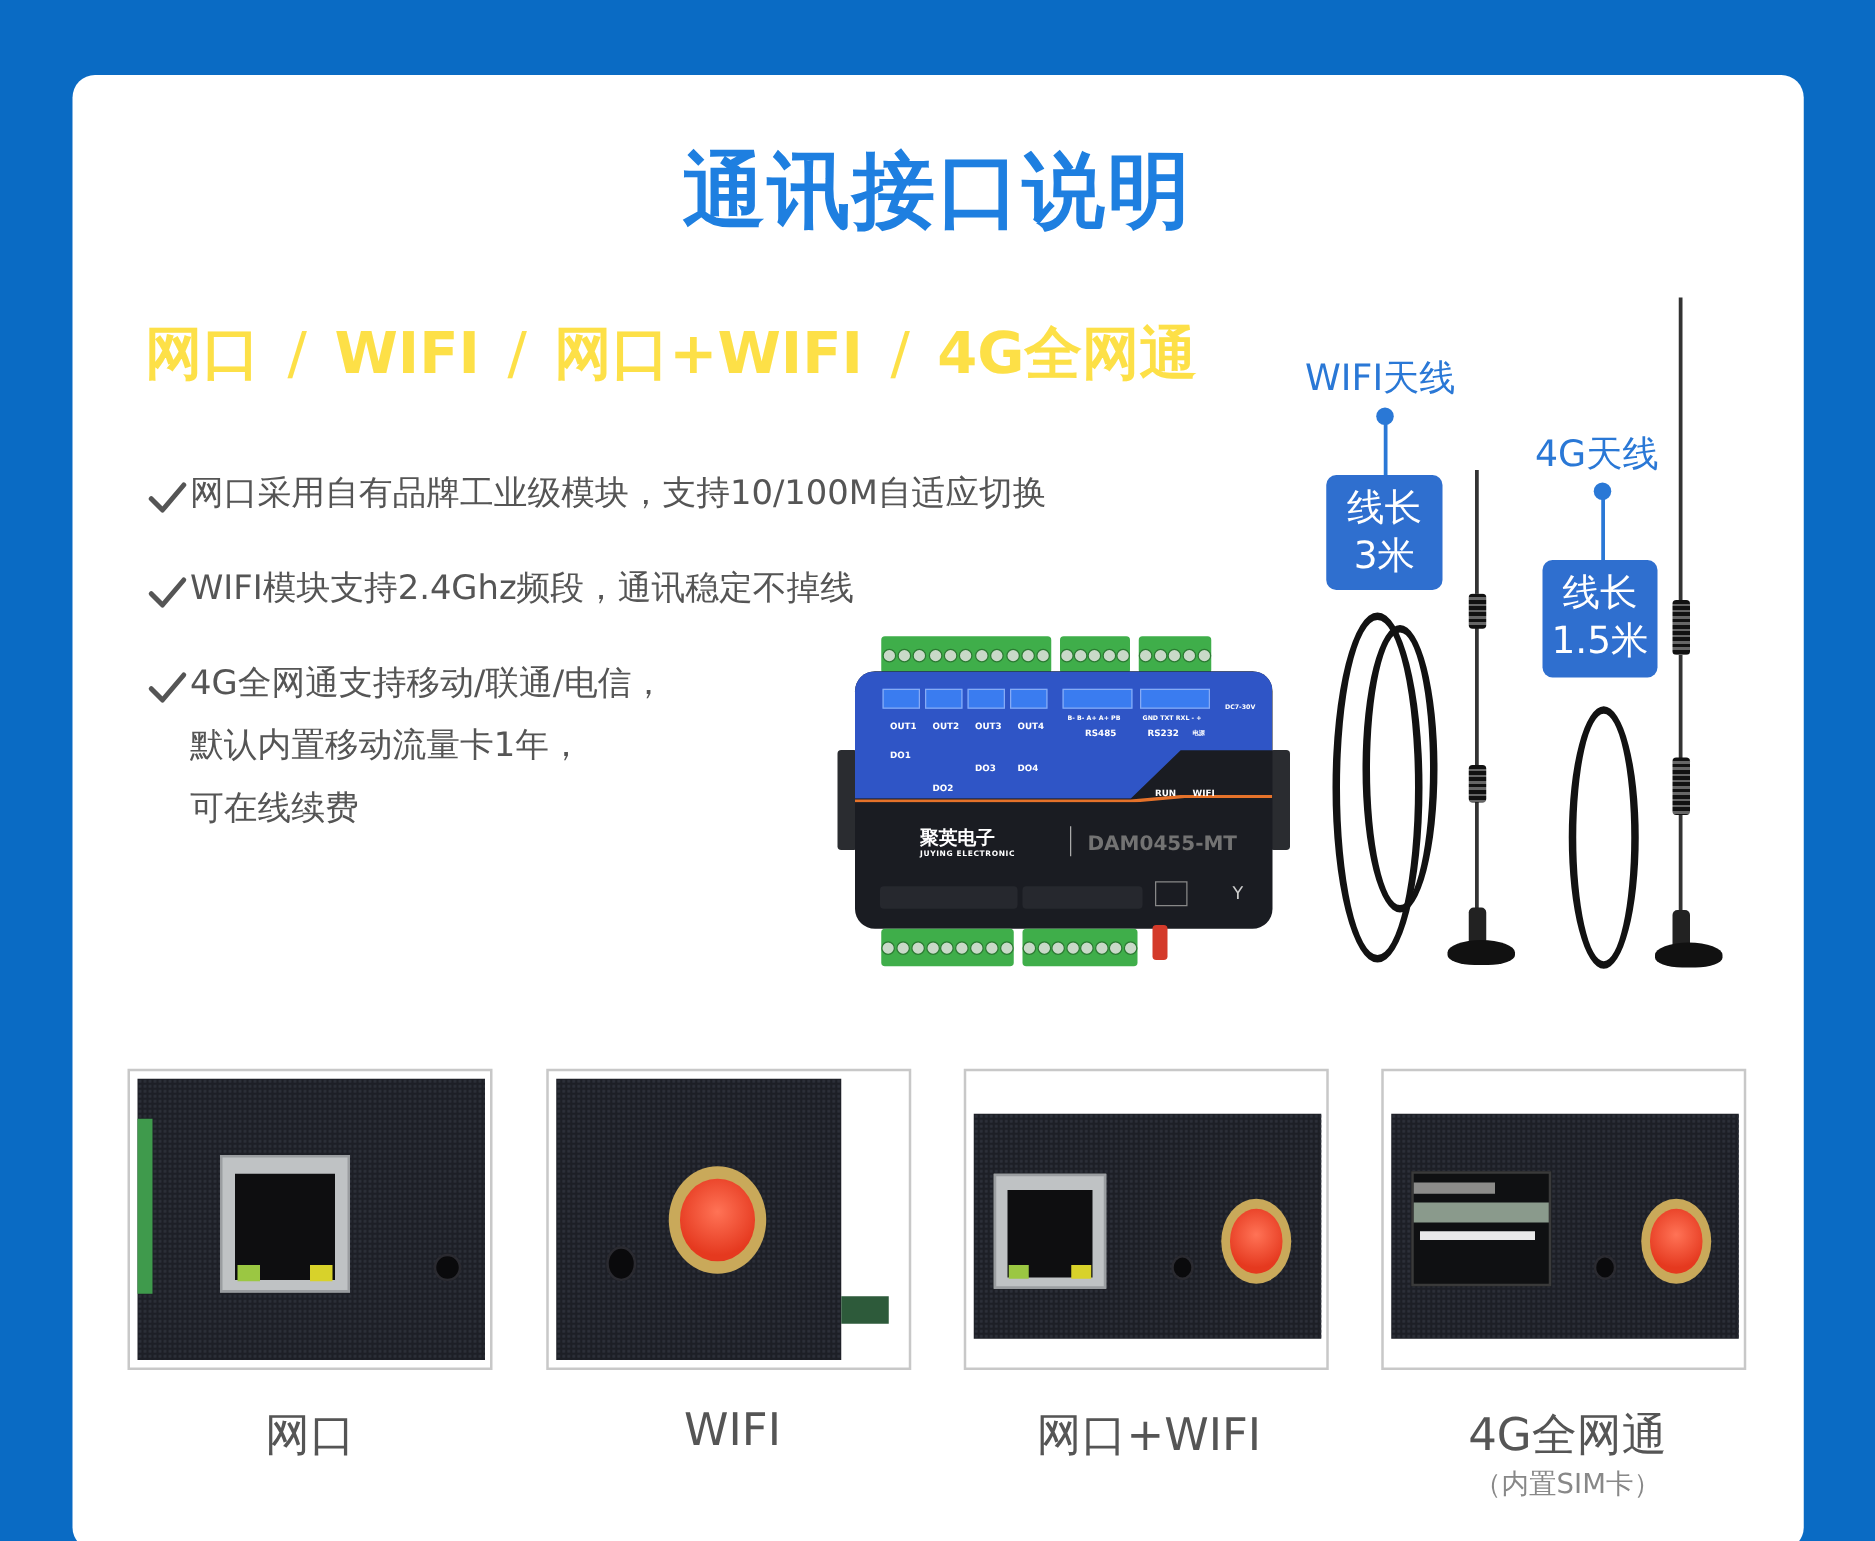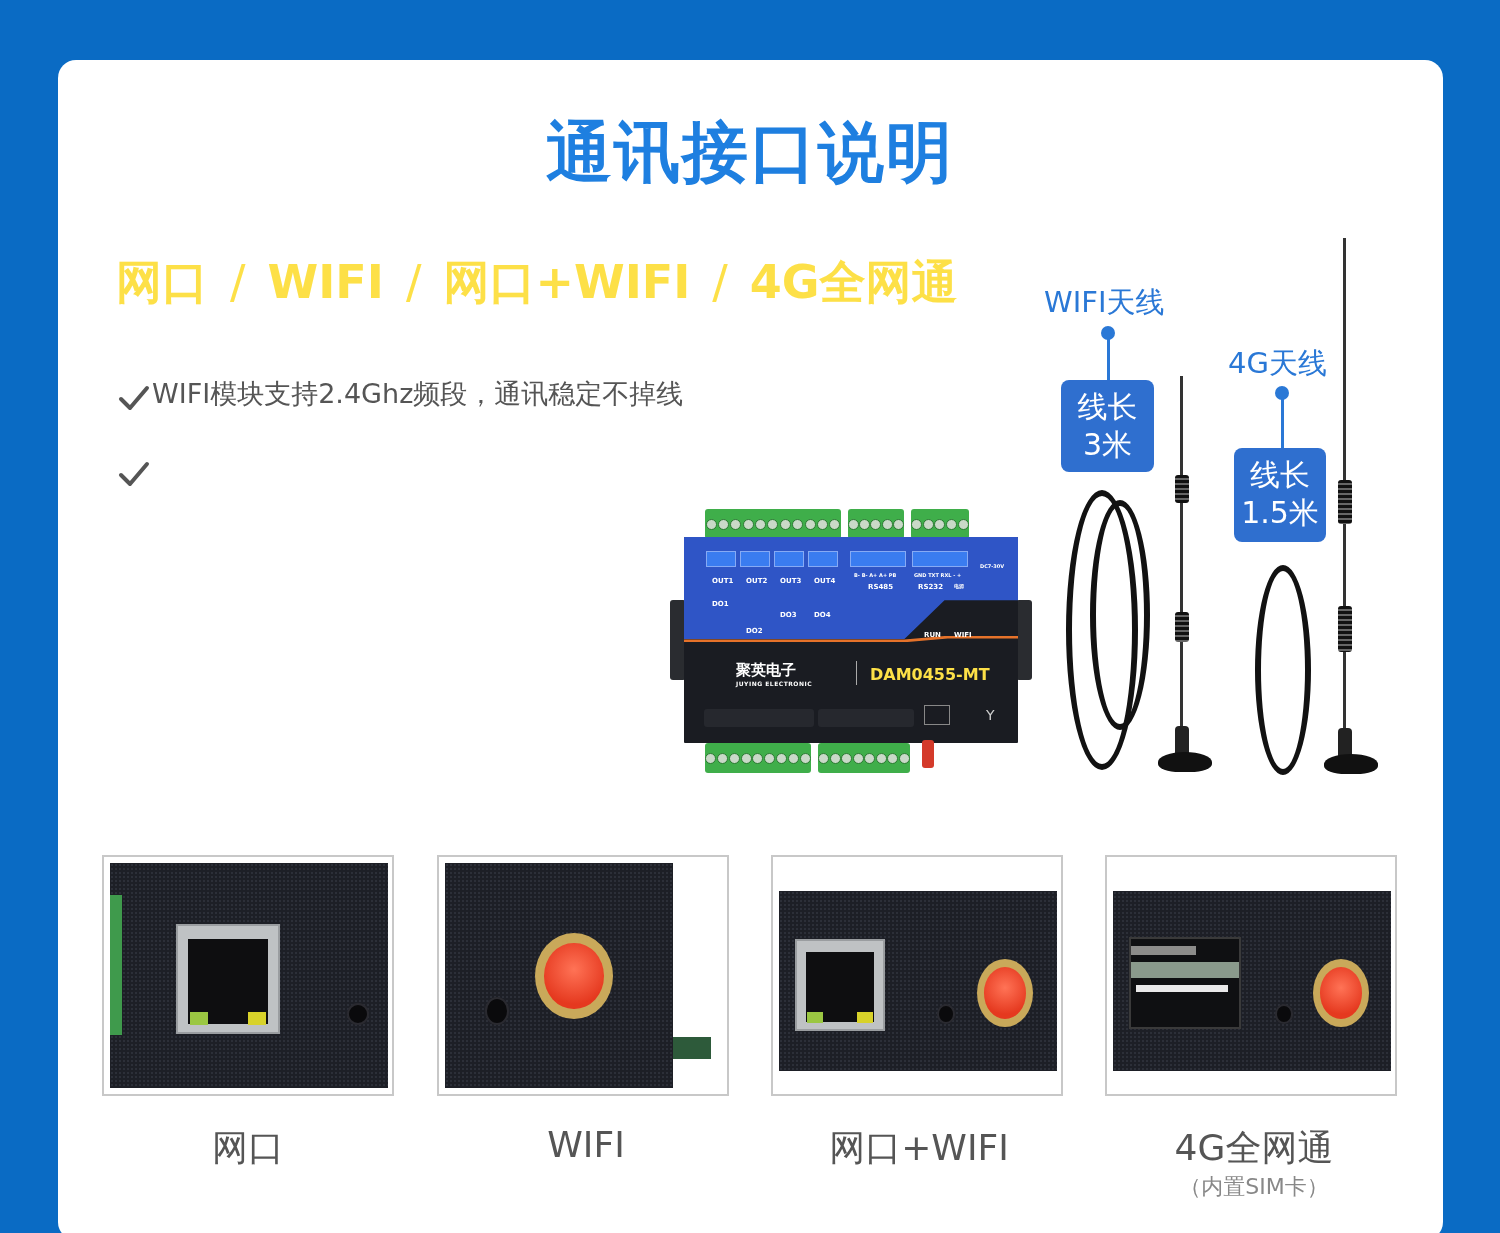--- a/index.html
+++ b/index.html
@@ -10,28 +10,28 @@
   .subtitle { position: absolute; left: 116px; top: 252px; font-size: 46px; color: #fde047; font-weight: bold; white-space: nowrap; }
   .subtitle .sep { margin: 0 22px; font-weight: normal; }
   .features { position: absolute; left: 116px; top: 376px; color: #555; font-size: 27px; }
   .feat { display: flex; align-items: flex-start; margin-bottom: 36px; }
   .feat .check { width: 36px; height: 36px; flex: none; margin-top: 4px; }
   .feat .lines { display: flex; flex-direction: column; gap: 14px; }
   
   .device { position: absolute; left: 670px; top: 505px; width: 362px; height: 268px; }
   .term-row { position: absolute; height: 30px; background: #3fae4a; border-radius: 3px; display: flex; justify-content: space-around; align-items: center; }
   .term-row i { width: 11px; height: 11px; border-radius: 50%; background: #c9d9c8; border: 1px solid #2b7a32; display: block; }
-  .dev-body { position: absolute; left: 14px; top: 32px; width: 334px; height: 206px; background: #1a1c22; border-radius: 1px; overflow: hidden; }
+  .dev-body { position: absolute; left: 14px; top: 32px; width: 334px; height: 206px; background: #1a1c22; border-radius: 16px; overflow: hidden; }
   .dev-top { position: absolute; left: 0; top: 0; width: 334px; height: 102px; background: #2f55c6; clip-path: polygon(0 0,100% 0,100% 62%,78% 62%,66% 100%,0 100%); }
   .orange { position: absolute; left: 0; top: 99px; width: 334px; height: 6px; background: #e5722a; clip-path: polygon(0 60%,66% 60%,78% 0,100% 0,100% 40%,79% 40%,67% 100%,0 100%); }
   .dev-labels { position: absolute; font-size: 7px; color: #fff; font-weight: bold; }
   .relay { position: absolute; top: 14px; width: 30px; height: 16px; background: #3a7cf0; border: 1px solid #86aaf5; }
   .brand { position: absolute; left: 52px; top: 124px; color: #fff; font-size: 15px; font-weight: bold; }
   .brand small { display: block; font-size: 6px; letter-spacing: 0.5px; }
-  .model { position: absolute; left: 186px; top: 128px; color: #fde047; font-size: 16px; font-weight: bold; }
+  .model { position: absolute; left: 186px; top: 128px; color: #737373; font-size: 16px; font-weight: bold; }
   .model-div { position: absolute; left: 172px; top: 124px; width: 1px; height: 24px; background: #aaa; }
   .ear { position: absolute; width: 16px; height: 80px; background: #2a2c30; top: 95px; border-radius: 3px; }
   .sma-small { position: absolute; left: 252px; top: 235px; width: 12px; height: 28px; background: #d43a2a; border-radius: 3px; }
   
   .ant-label { position: absolute; font-size: 29px; color: #2a78d6; white-space: nowrap; }
   .ant-dot { position: absolute; width: 14px; height: 14px; border-radius: 50%; background: #2a78d6; }
   .ant-line { position: absolute; width: 3px; background: #2a78d6; }
   .ant-box { position: absolute; background: #2f6fcf; color: #fff; border-radius: 8px; font-size: 30px; text-align: center; line-height: 38px; padding-top: 8px; }
   .rod { position: absolute; width: 3px; background: #333; }
   .coil { position: absolute; width: 14px; background: repeating-linear-gradient(#111 0 3px,#666 3px 5px); border-radius: 3px; }
@@ -64,27 +64,40 @@
 <div class="subtitle">
   <span>网口</span><span class="sep">/</span><span>WIFI</span><span class="sep">/</span><span>网口+WIFI</span><span class="sep">/</span><span>4G全网通</span>
 </div>
 
 <div class="features">
   <div class="feat">
     <svg class="check" viewBox="0 0 36 36">
         <path d="M5 19 L14 28 L31 8" stroke="#555" stroke-width="4" fill="none" stroke-linecap="round" stroke-linejoin="round"></path>
       </svg>
     <div class="lines">
-        <span>WIFI模块支持2.4Ghz频段，通讯稳定不掉线</span>
+        <span>网口采用自有品牌工业级模块，支持10/100M自适应切换</span>
       </div>
   </div>
   <div class="feat">
     <svg class="check" viewBox="0 0 36 36">
         <path d="M5 19 L14 28 L31 8" stroke="#555" stroke-width="4" fill="none" stroke-linecap="round" stroke-linejoin="round"></path>
       </svg>
+    <div class="lines">
+        <span>WIFI模块支持2.4Ghz频段，通讯稳定不掉线</span>
+      </div>
+  </div>
+  <div class="feat">
+    <svg class="check" viewBox="0 0 36 36">
+        <path d="M5 19 L14 28 L31 8" stroke="#555" stroke-width="4" fill="none" stroke-linecap="round" stroke-linejoin="round"></path>
+      </svg>
+    <div class="lines">
+      <span>4G全网通支持移动/联通/电信，</span>
+      <span>默认内置移动流量卡1年，</span>
+      <span>可在线续费</span>
+    </div>
   </div>
 </div>
 
 <div class="device">
   <div class="ear" style="left:0"></div>
   <div class="ear" style="right:0"></div>
   <div class="term-row" style="left:35px;top:4px;width:136px">
       <i></i>
       <i></i>
       <i></i>

